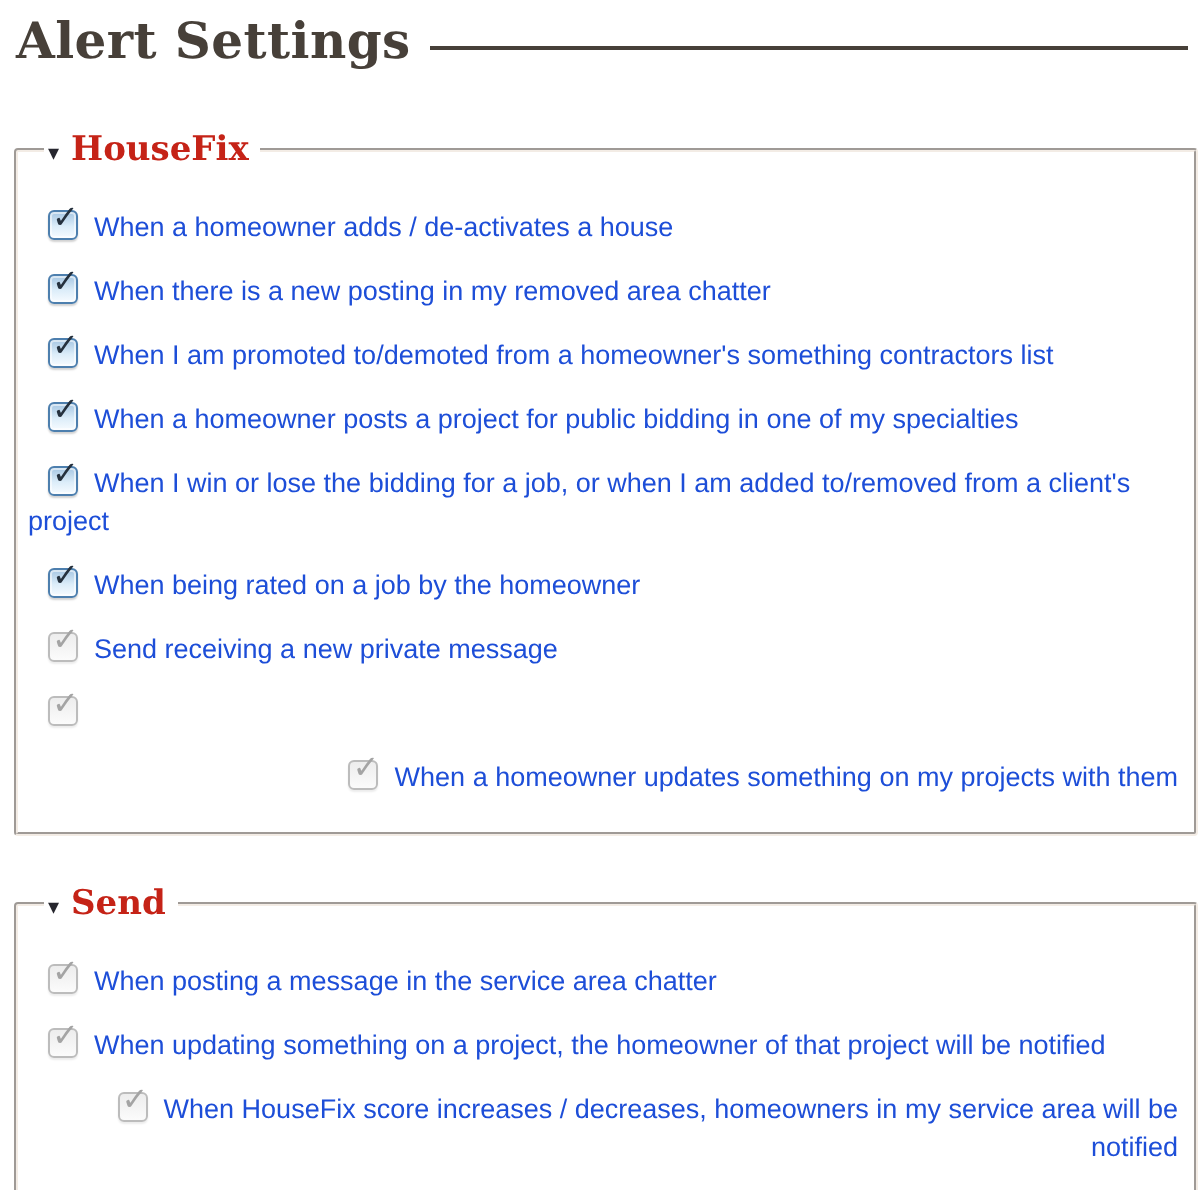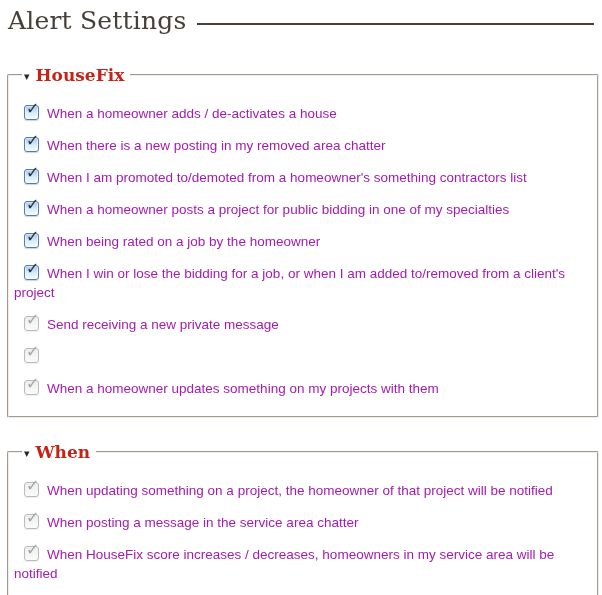--- a/index.html
+++ b/index.html
@@ -9,21 +9,21 @@
     font-family: "Liberation Sans", sans-serif;
     color: #3e3e3e;
     overflow: hidden;
   }
   .wrap { padding: 4px 2px 0 6px; box-sizing: border-box; }
 
   
   .title-row { display: flex; align-items: flex-start; margin: 2px 4px 0 2px; }
   .page-title {
     font-family: "DejaVu Serif", serif;
-    font-weight: normal;
+    font-weight: bold;
     font-size: 25px;
     line-height: 30px;
     color: #474039;
     margin: 0;
     letter-spacing: 0.2px;
     white-space: nowrap;
   }
   .title-rule {
     flex: 1;
     height: 2px;
@@ -57,23 +57,23 @@
     line-height: 1;
     transform: translateY(1px);
   }
 
   
   .item {
     display: block;
     margin: 13px 0;
     font-size: 13.5px;
     line-height: 19px;
-    color: #a21caf;
+    color: #1d4ed8;
   }
-  .item:last-child { margin-bottom: 2px; }
+  .item:last-child { margin-bottom: 2px; text-align: right; }
 
   .cb {
     display: inline-block;
     position: relative;
     width: 13px; height: 13px;
     border-radius: 3px;
     margin: 0 8px 0 10px;
     vertical-align: -2px;
   }
   .cb.on {
@@ -124,53 +124,53 @@
 
   <label class="item">
     <span class="cb on"></span><span>When I am promoted to/demoted from a homeowner's something contractors list</span>
   </label>
 
   <label class="item">
     <span class="cb on"></span><span>When a homeowner posts a project for public bidding in one of my specialties</span>
   </label>
 
   <label class="item">
-    <span class="cb on"></span><span>When being rated on a job by the homeowner</span>
+    <span class="cb on"></span><span>When I win or lose the bidding for a job, or when I am added to/removed from a client's project</span>
   </label>
 
   <label class="item">
-    <span class="cb on"></span><span>When I win or lose the bidding for a job, or when I am added to/removed from a client's project</span>
+    <span class="cb on"></span><span>When being rated on a job by the homeowner</span>
   </label>
 
   <label class="item">
     <span class="cb dis"></span><span>Send receiving a new private message</span>
   </label>
 
   <label class="item">
     <span class="cb dis"></span>
   </label>
 
   <label class="item">
     <span class="cb dis"></span><span>When a homeowner updates something on my projects with them</span>
   </label>
 </div>
   </fieldset>
 
   <fieldset class="section">
     <legend class="section-header">
       <span class="tri">▾</span>
-      <span>When</span>
+      <span>Send</span>
     </legend>
     <div>
   <label class="item">
-    <span class="cb dis"></span><span>When updating something on a project, the homeowner of that project will be notified</span>
+    <span class="cb dis"></span><span>When posting a message in the service area chatter</span>
   </label>
 
   <label class="item">
-    <span class="cb dis"></span><span>When posting a message in the service area chatter</span>
+    <span class="cb dis"></span><span>When updating something on a project, the homeowner of that project will be notified</span>
   </label>
 
   <label class="item">
     <span class="cb dis"></span><span>When HouseFix score increases / decreases, homeowners in my service area will be notified</span>
   </label>
 
 </div>
   </fieldset>
 
 </div>

